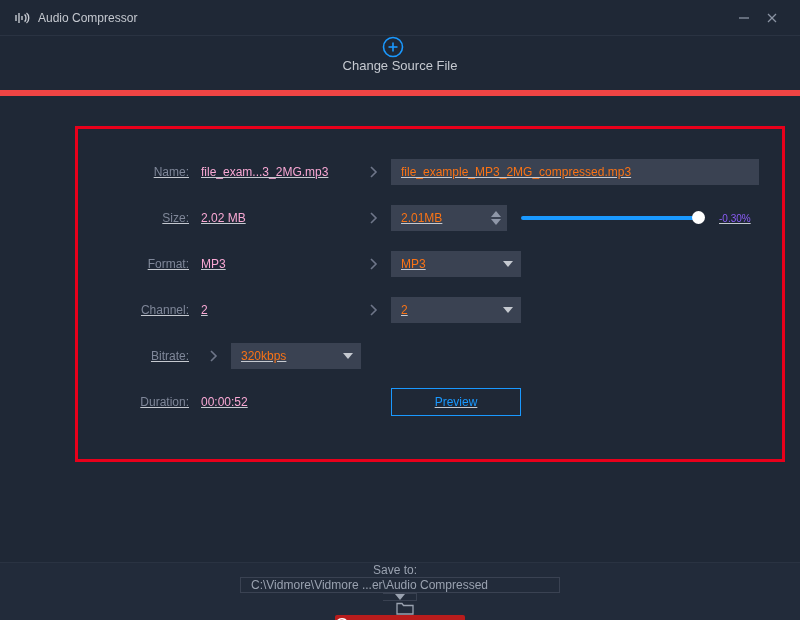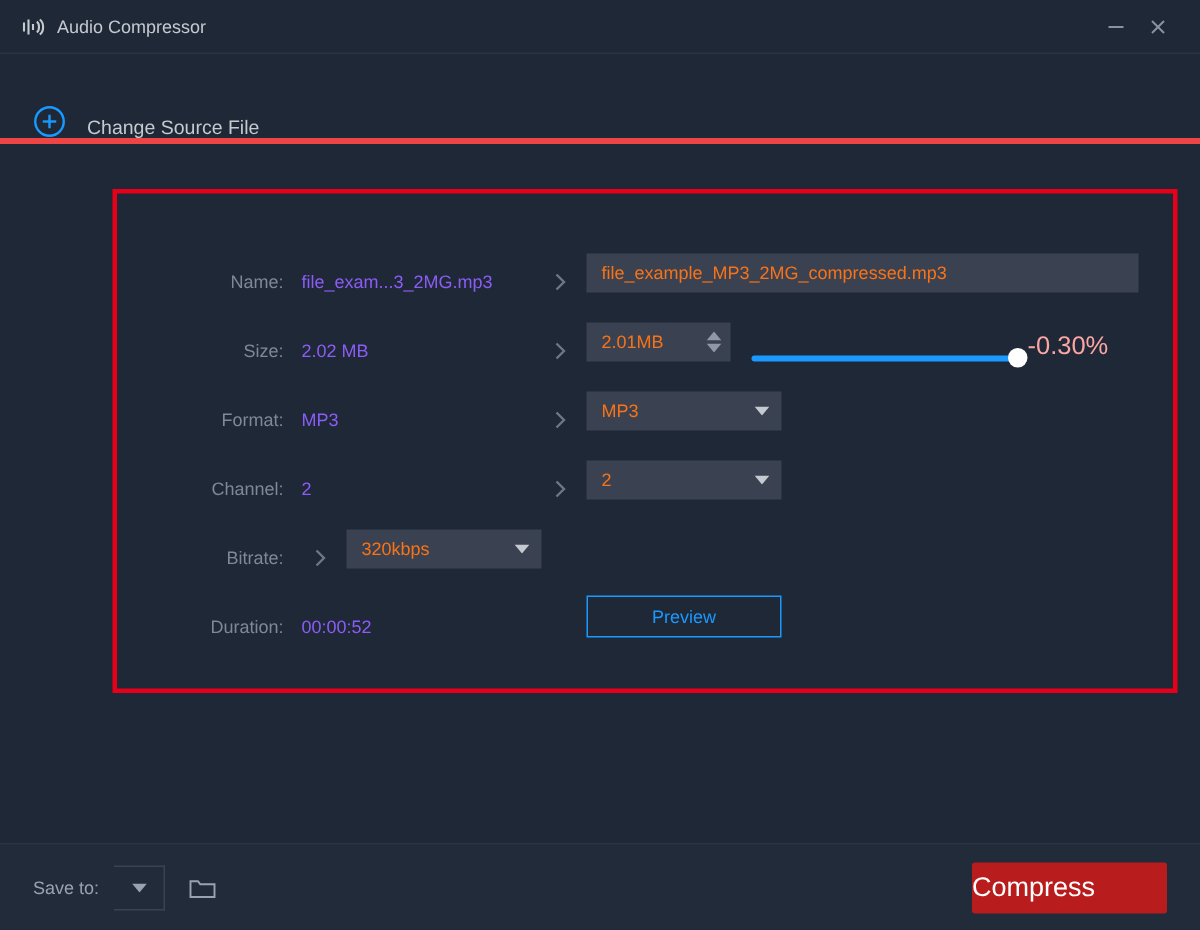--- a/index.html
+++ b/index.html
@@ -21,50 +21,52 @@
   }
   .titlebar .app-icon { width:16px; height:16px; margin-right:8px; display:flex; align-items:center;}
   .titlebar .title { font-size:12px; color:#c5c9d0; }
   .titlebar .spacer { flex:1; }
   .titlebar .win-btn { width:28px; height:28px; display:flex; align-items:center; justify-content:center; color:#8a93a2; }
   .titlebar .win-btn svg{stroke:#8a93a2;}
   
   .changerow {
     height: 60px;
     display:flex;
-    align-items:flex-end;
+    align-items:center;
     padding:0 22px;
-    border-bottom:4px solid #ef4444;
+    border-bottom:6px solid #ef4444;
+    flex-direction:column;
   }
   .add-icon { width:22px; height:22px; margin-right:14px; }
   .changerow span { font-size:13px; color:#c5c9d0; }
 
   
   .panel-wrap {
     position:absolute;
     left:75px; top:126px;
     width:710px; height:336px;
     border:3px solid #e8001b;
     padding:20px 18px 0 18px;
   }
   .row {
     display:flex;
-    align-items:flex-end;
+    align-items:center;
     height:46px;
     font-size:12px;
+    text-decoration:underline;
   }
   .label {
     width:99px;
     text-align:right;
     color:#7f8799;
     padding-right:6px;
   }
   .src-val {
     width:160px;
-    color:#8b5cf6;
+    color:#f9a8d4;
     padding-left:6px;
     white-space:nowrap;
     overflow:hidden;
   }
   .chev {
     width:36px;
     display:flex;
     justify-content:center;
     color:#6e7689;
   }
@@ -74,21 +76,21 @@
     background:#3a4252;
     display:flex;
     align-items:center;
     padding:0 10px;
     color:#f97316;
     font-size:12px;
     position:relative;
   }
   .field.name { width:368px; }
   .field.drop { width:130px; }
-  .field.num  { width:96px; padding-right:24px;}
+  .field.num  { width:116px; padding-right:24px;}
   .drop .caret, .num .spin {
     position:absolute;
     right:8px;
     display:flex;
     flex-direction:column;
     align-items:center;
   }
   .drop .caret svg{fill:#c5c9d0;}
   .num .spin svg{fill:#8f97a8;}
   .num .spin {right:6px;}
@@ -101,40 +103,41 @@
     background:#1a99ff;
     border-radius:2px;
   }
   .slider .thumb{
     position:absolute;
     right:-6px; top:-5px;
     width:13px; height:13px;
     background:#fff;
     border-radius:50%;
   }
-  .pct { margin-left:6px; color:#fca5a5; font-size:17px;}
+  .pct { margin-left:20px; color:#8b5cf6; font-size:10px;}
   
   .preview-btn{
     width:130px; height:28px;
     border:1px solid #1a99ff;
     color:#1a99ff;
     display:flex; align-items:center; justify-content:center;
     font-size:12px;
   }
 
   
   .bottombar{
     position:absolute;
     left:0; bottom:0;
     width:100%; height:58px;
     border-top:1px solid #2a3342;
     display:flex;
     align-items:center;
     padding:0 22px;
     background:#222b3a;
+    flex-direction:column;
   }
   .bottombar .saveto-lbl{ font-size:12px; color:#9aa2b0; margin-right:10px;}
   .path-box{
     height:30px; width:320px;
     border:1px solid #3a4252;
     display:flex; align-items:center;
     padding:0 10px;
     font-size:12px; color:#9aa2b0;
   }
   .path-drop{
@@ -301,20 +304,23 @@
     <div class="chev"></div>
     <div class="preview-btn">
       <span>Preview</span>
     </div>
   </div>
 
 </div>
 
 <div class="bottombar">
   <span class="saveto-lbl">Save to:</span>
+  <div class="path-box">
+    <span>C:\Vidmore\Vidmore ...er\Audio Compressed</span>
+  </div>
   <div class="path-drop">
     <svg width="10" height="6" viewBox="0 0 10 6">
         <path d="M0 0l5 6 5-6z"></path>
       </svg>
   </div>
   <div class="folder-btn">
     <svg width="18" height="14" viewBox="0 0 18 14">
         <path d="M1 2.5h5l1.5 2H17V13H1z" stroke-width="1.3"></path>
       </svg>
   </div>

